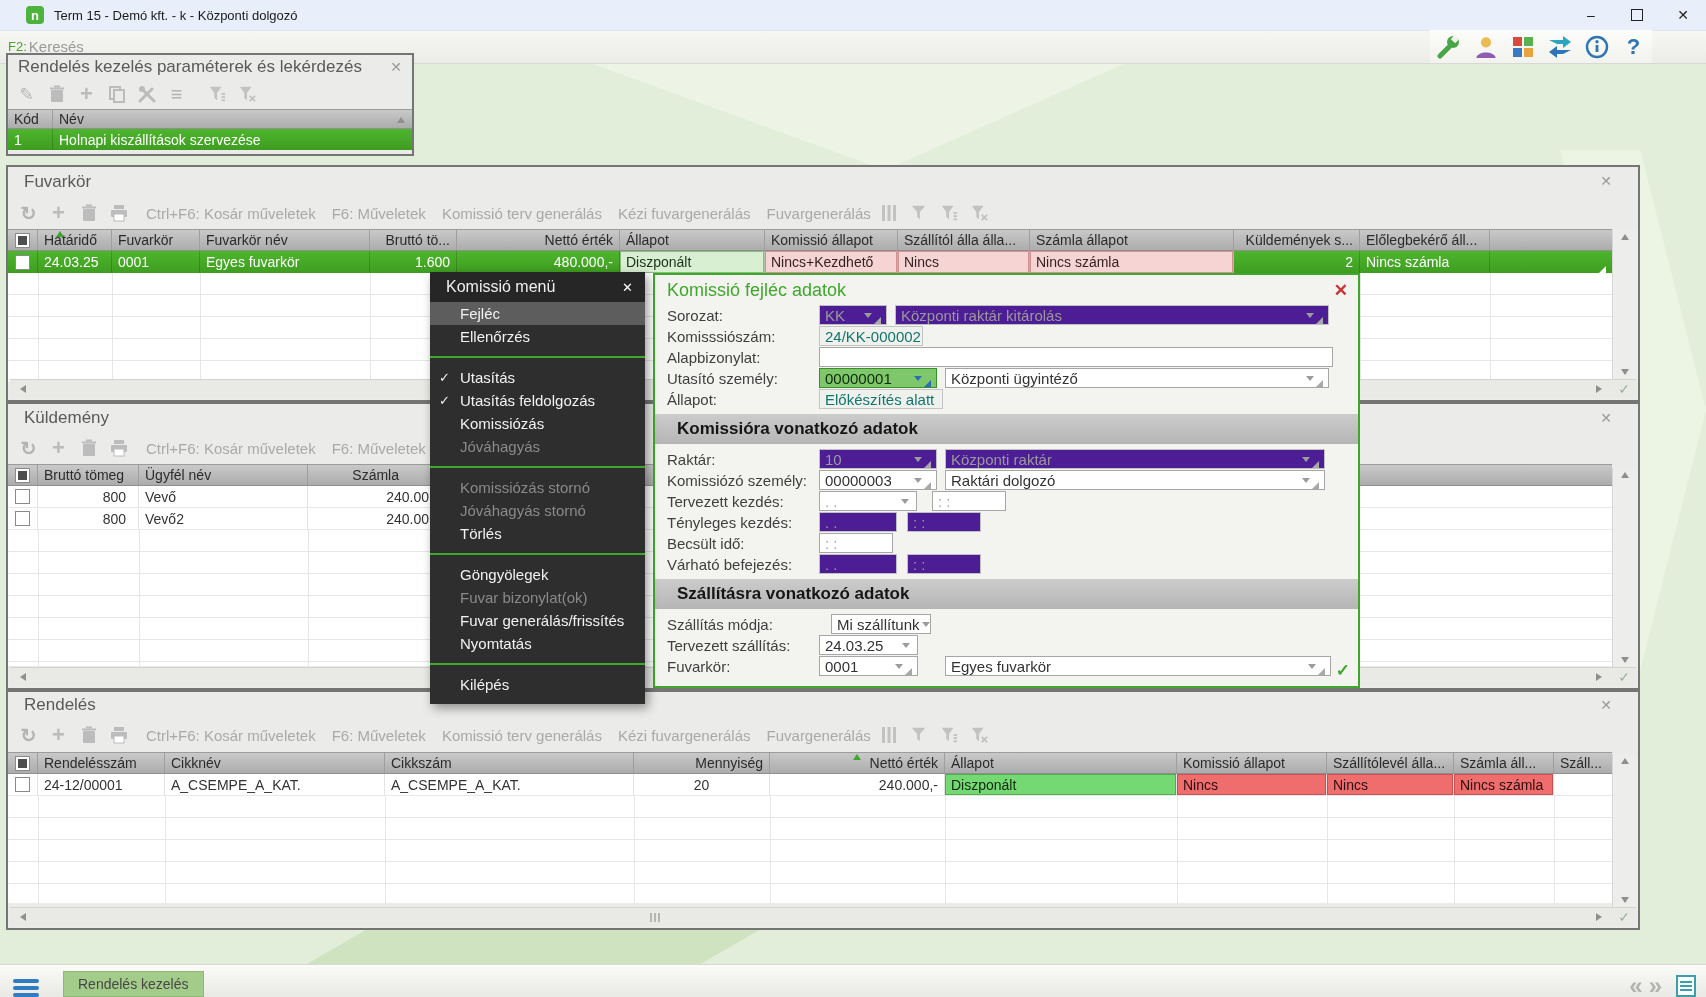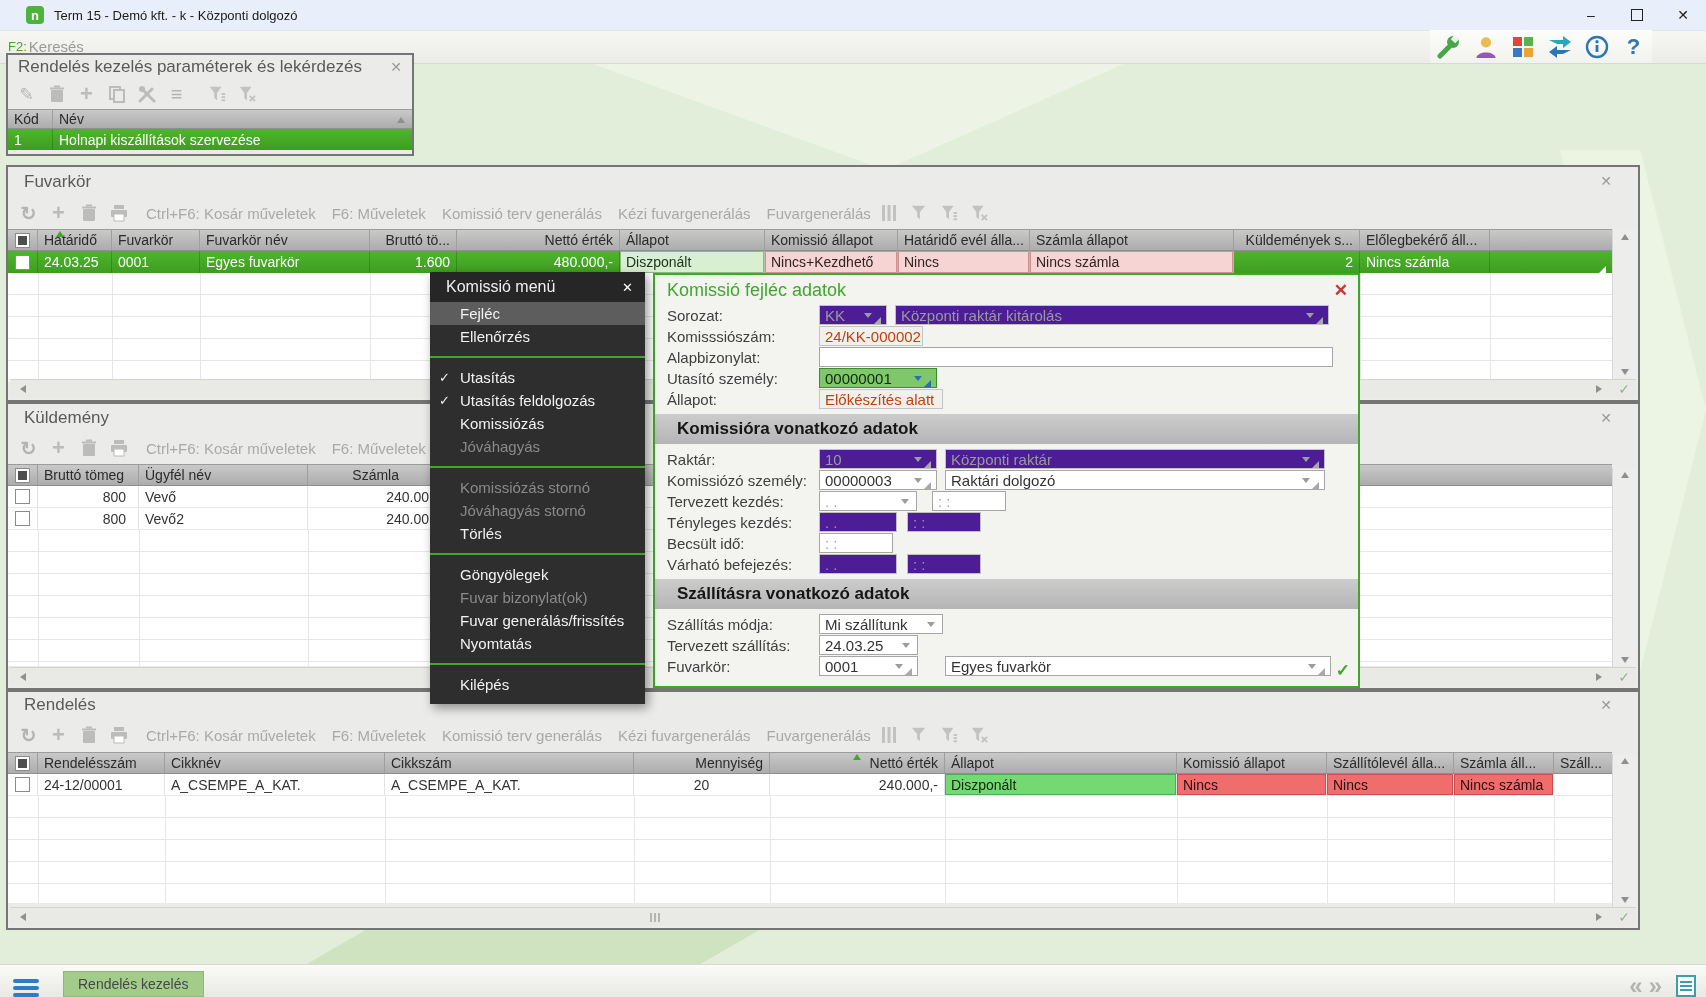--- a/index.html
+++ b/index.html
@@ -85,21 +85,21 @@
   
   .dlg{position:absolute;left:653px;top:273px;width:707px;height:415px;background:#f3f3f0;
        border:2px solid #3fa82c;box-sizing:border-box;z-index:30;font-size:15px}
   .dlg-title{color:#3fa82c;font-size:18px;padding:5px 12px 3px}
   .dlg-x{position:absolute;top:5px;right:10px;color:#c93535;font-size:17px;font-weight:bold}
   .frow{height:20px;margin:1px 0;position:relative}
   .flbl{position:absolute;left:12px;top:2px;color:#3f3f3f;white-space:nowrap}
   .ctl{position:absolute;top:0;height:20px;box-sizing:border-box;border:1px solid #a6a6a6;background:#fff;
        display:flex;align-items:center;padding:0 5px;color:#333;white-space:nowrap;overflow:hidden}
   .ctl.dis{background:#4c1d95;border-color:#c0c0c0;color:#9a9a9a}
-  .ctl.ro{background:#f0f0ed;border-color:#c4c4c4;color:#c2410c}
+  .ctl.ro{background:#f0f0ed;border-color:#c4c4c4;color:#0f766e}
   .ctl.foc{background:#7fc76b;border-color:#3a8f2a;color:#0e2a06}
   .muted{color:#a3a3a3}
   .sp{flex:1}
   .dd{width:0;height:0;border-left:4px solid transparent;border-right:4px solid transparent;
       border-top:5px solid #9c9c9c;margin:0 2px;flex:none}
   .foc .dd{border-top-color:#2a6fb5}
   .grp{width:0;height:0;border-left:7px solid transparent;border-bottom:7px solid #a8a8a8;align-self:flex-end;flex:none}
   .foc .grp{border-bottom-color:#2a6fb5}
   .sect{height:30px;background:linear-gradient(#cccccc,#b5b5b5);display:flex;align-items:center;
         padding-left:22px;font-weight:bold;font-size:17px;color:#151515;margin:5px 0}
@@ -301,21 +301,21 @@
     <div class="th" style="width:74px;position:relative">
         <span class="sortup" style="left:18px"></span>
         <span>Határidő</span>
       </div>
     <div class="th" style="width:88px">Fuvarkör</div>
     <div class="th" style="width:170px">Fuvarkör név</div>
     <div class="th r" style="width:87px">Bruttó tö...</div>
     <div class="th r" style="width:163px">Nettó érték</div>
     <div class="th" style="width:145px">Állapot</div>
     <div class="th" style="width:133px">Komissió állapot</div>
-    <div class="th" style="width:132px">Határidő evél álla...</div>
+    <div class="th" style="width:132px">Szállítól álla álla...</div>
     <div class="th" style="width:204px">Számla állapot</div>
     <div class="th r" style="width:126px">Küldemények s...</div>
     <div class="th" style="width:130px">Előlegbekérő áll...</div>
     <div class="th fill"></div>
   </div>
   <div class="trow sel" style="margin-right:26px">
     <div class="td c" style="width:30px">
         <span class="cbx"></span>
       </div>
     <div class="td" style="width:74px">24.03.25</div>
@@ -577,20 +577,26 @@
     <span class="ctl" style="left:164px;width:514px"></span>
     </div>
   <div class="frow">
       <span class="flbl">Utasító személy:</span>
     <span class="ctl foc" style="left:164px;width:118px">
         <span>00000001</span>
         <span class="sp"></span>
         <span class="dd"></span>
         <span class="grp"></span>
       </span>
+    <span class="ctl" style="left:290px;width:384px">
+        <span>Központi ügyintéző</span>
+        <span class="sp"></span>
+        <span class="dd"></span>
+        <span class="grp"></span>
+      </span>
     </div>
   <div class="frow">
       <span class="flbl">Állapot:</span>
     <span class="ctl ro" style="left:164px;width:124px">Előkészítés alatt</span>
     </div>
 
   <div class="sect">Komissióra vonatkozó adatok</div>
 
   <div class="frow">
       <span class="flbl">Raktár:</span>
@@ -655,21 +661,21 @@
       </span>
     <span class="ctl dis" style="left:252px;width:74px">
         <span>: :</span>
       </span>
     </div>
 
   <div class="sect">Szállításra vonatkozó adatok</div>
 
   <div class="frow">
       <span class="flbl">Szállítás módja:</span>
-    <span class="ctl" style="left:164px;width:124px">
+    <span class="ctl" style="left:176px;width:100px">
         <span>Mi szállítunk</span>
         <span class="sp"></span>
         <span class="dd"></span>
       </span>
     </div>
   <div class="frow">
       <span class="flbl">Tervezett szállítás:</span>
     <span class="ctl" style="left:164px;width:99px">
         <span>24.03.25</span>
         <span class="sp"></span>

